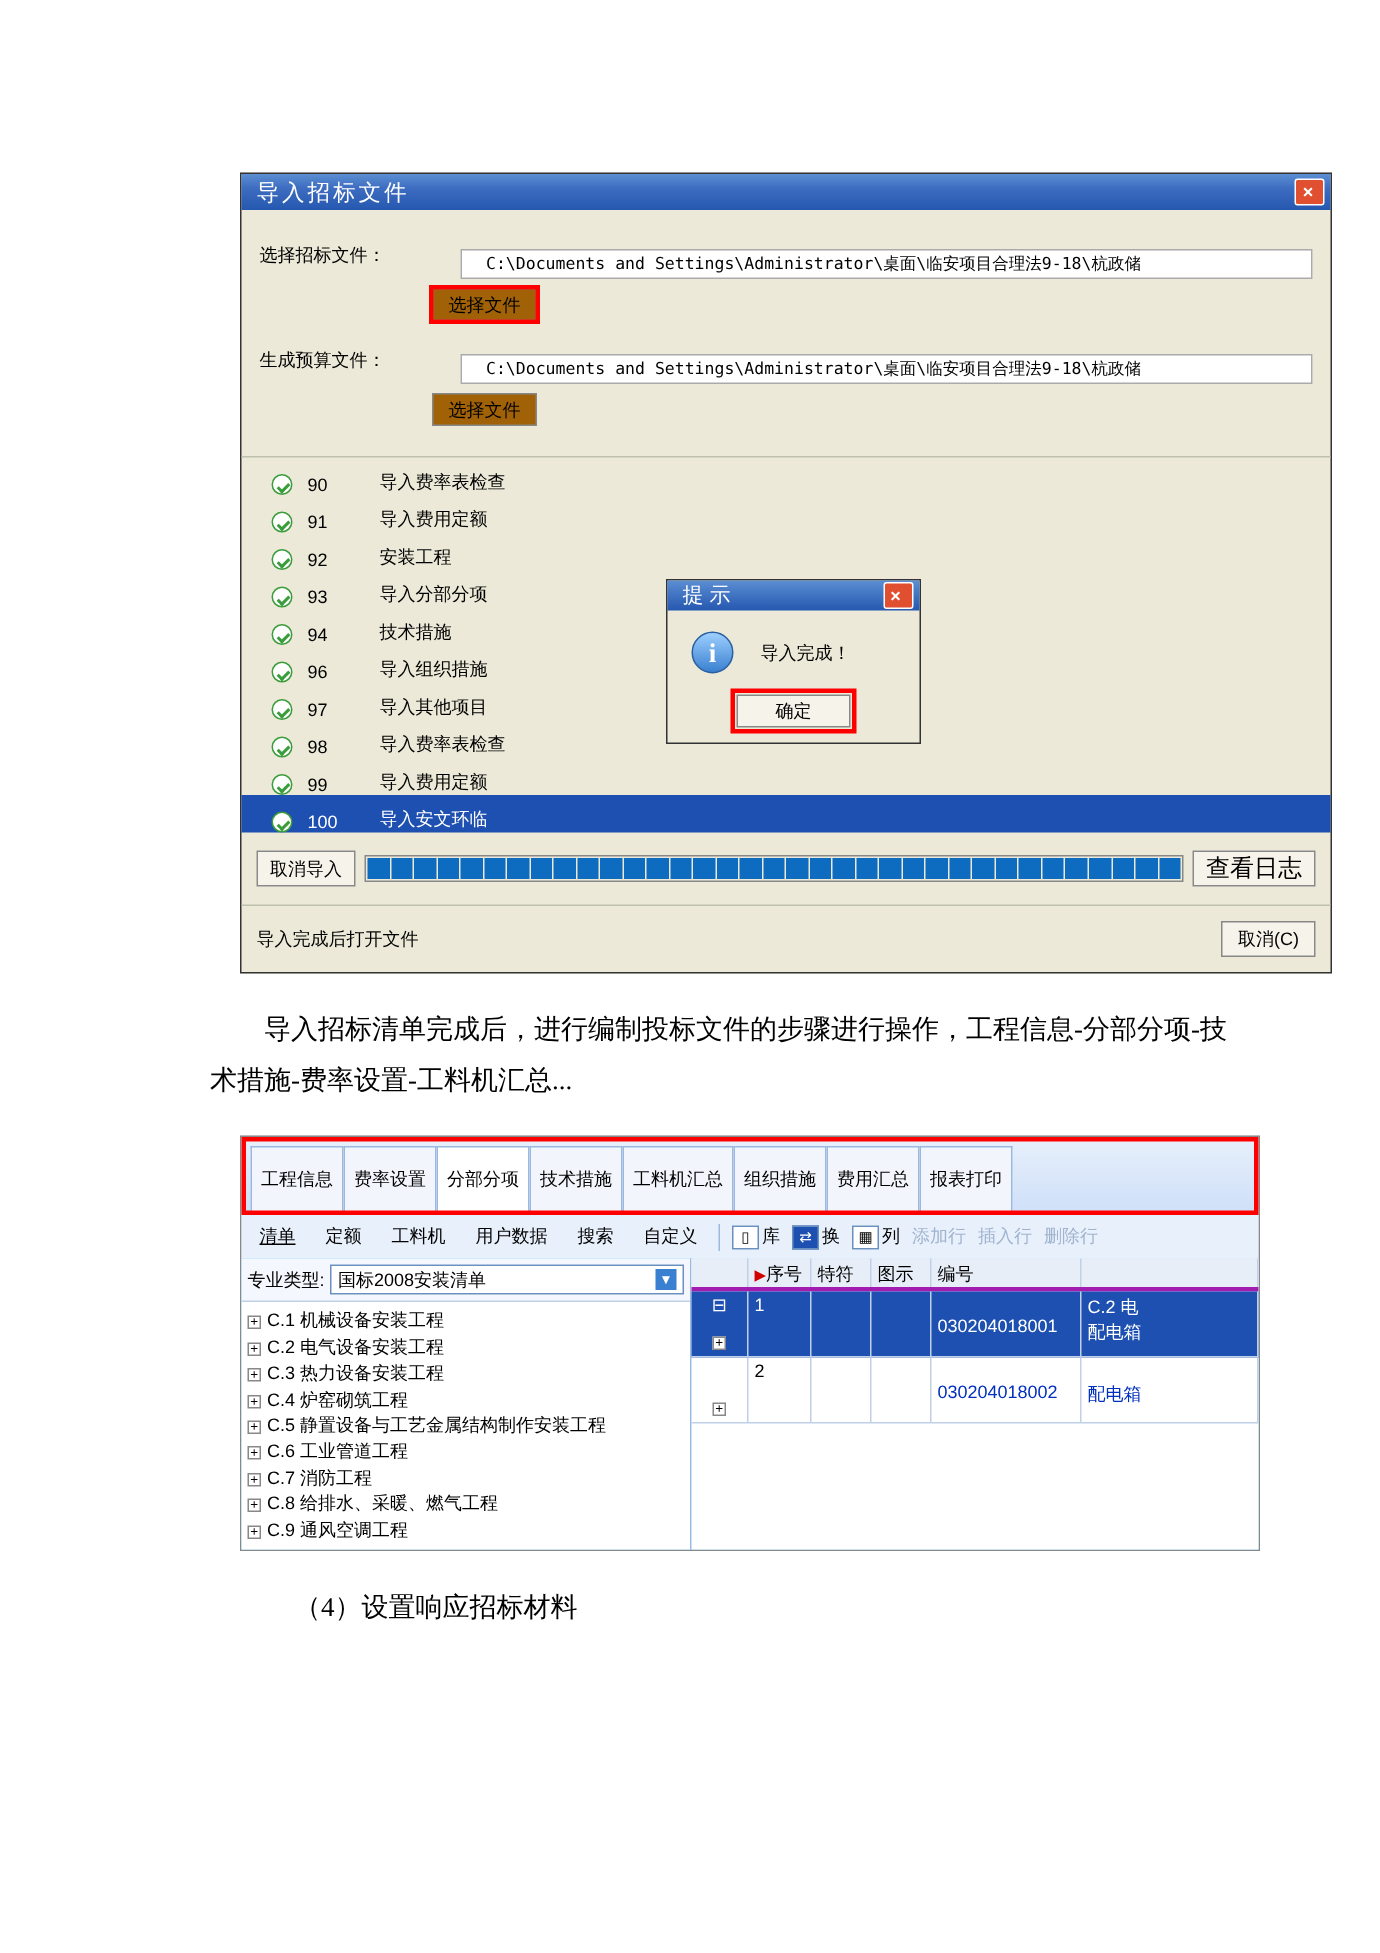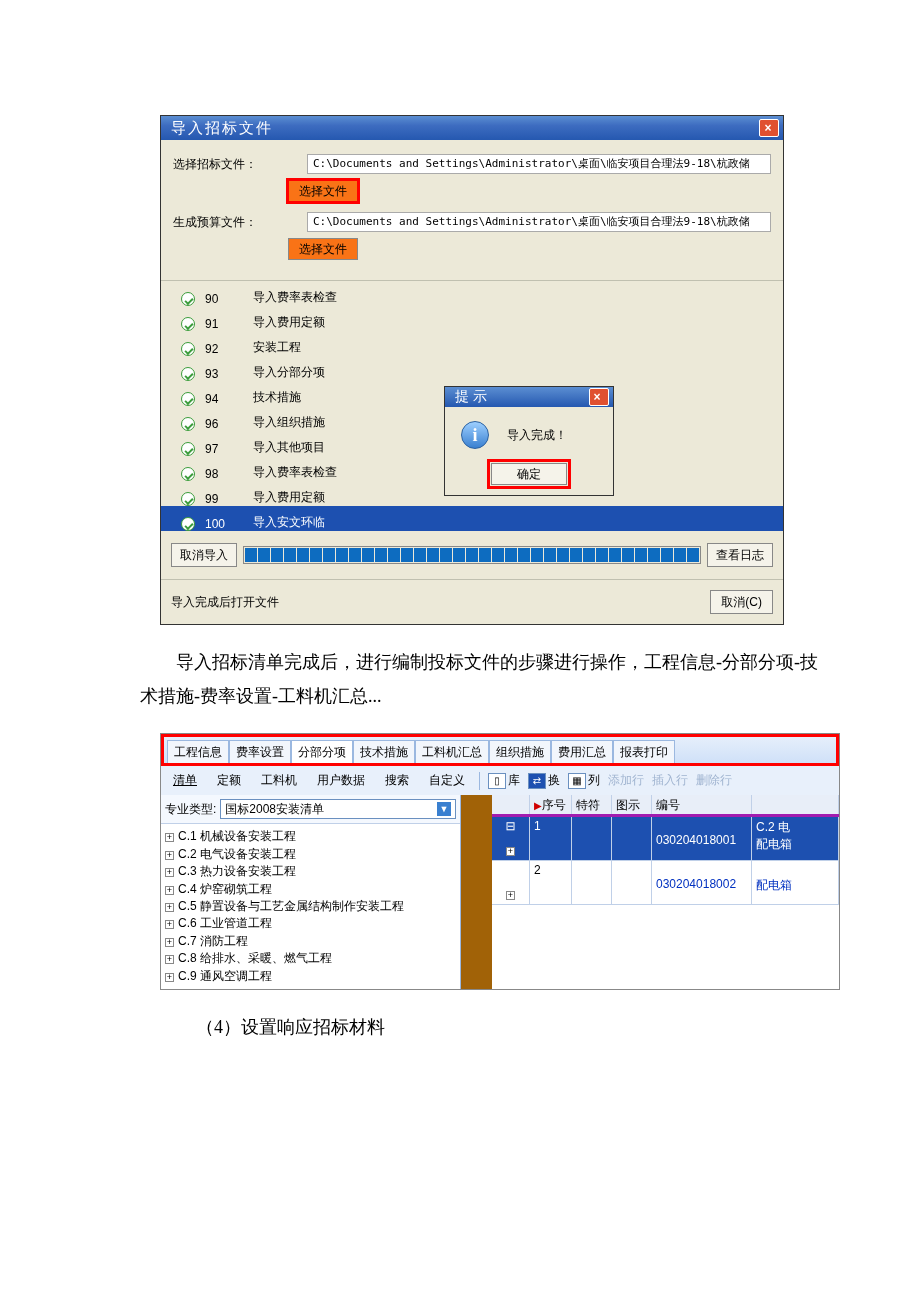--- a/index.html
+++ b/index.html
@@ -1,30 +1,30 @@
 <!DOCTYPE html>
 <html><head>
 <meta charset="utf-8">
 <style>
   * { box-sizing: border-box; margin: 0; padding: 0; }
   body { background: #fff; font-family: "SimSun", "宋体", serif; font-size: 14px; color: #000; padding: 0px 0 40px 0; }
   .page { width: 920px; margin: 0 auto; padding: 0 20px; }
   .spacer-top { height: 115px; }
 
   
-  .win { width: 624px; margin-left: 140px; border: 1px solid #333; background: #ece9d8; font-family: Tahoma, "SimSun", sans-serif; font-size: 12px; position: relative; }
+  .win { width: 728px; margin-left: 140px; border: 1px solid #333; background: #ece9d8; font-family: Tahoma, "SimSun", sans-serif; font-size: 12px; position: relative; }
   .titlebar { height: 24px; background: linear-gradient(180deg, #5b8ed2 0%, #3d6cc0 40%, #2558b0 100%); color: #fff; display: flex; align-items: center; padding: 0 4px 0 10px; font-size: 15px; letter-spacing: 2px; }
   .titlebar span { flex: 1; }
   .close-btn { width: 20px; height: 18px; background: #e05030; border: 1px solid #fff; color: #fff; font-weight: bold; font-size: 12px; display: flex; align-items: center; justify-content: center; cursor: pointer; border-radius: 2px; }
 
   .form-area { padding: 14px 12px 10px 12px; }
   .form-row { display: flex; align-items: center; margin-bottom: 4px; gap: 24px; }
   .form-label { width: 110px; font-weight: normal; }
-  .path-input { flex: 1; height: 20px; background: #fff; border: 1px solid #aaa; padding: 1px 5px; font-family: Tahoma, monospace; font-size: 11px; white-space: nowrap; overflow: hidden; }
-  .file-btn { margin-left: 115px; margin-top: 2px; margin-bottom: 10px; height: 22px; padding: 0 10px; background: #f97316; border: 1px solid #888; font-size: 12px; cursor: pointer; }
+  .path-input { flex: 1; height: 20px; background: #fff; border: 1px solid #aaa; padding: 1px 16px; font-family: Tahoma, monospace; font-size: 11px; white-space: nowrap; overflow: hidden; margin-top: 12px; }
+  .file-btn { margin-left: 115px; margin-top: 2px; margin-bottom: 10px; height: 22px; padding: 0 10px; background: #a16207; border: 1px solid #888; font-size: 12px; cursor: pointer; }
   .file-btn.redbox { outline: 3px solid #ff0000; outline-offset: -1px; }
 
   .log-table { width: 100%; border-top: 1px solid #c0c0b0; }
   .log-row { display: flex; align-items: flex-end; height: 25px; padding-left: 20px; }
   .log-row.sel { background: #1d50b0; color: #fff; }
   .check-icon { width: 14px; height: 14px; border: 1px solid #3a9c3a; border-radius: 50%; margin-right: 10px; position: relative; background: #fff; }
   .check-icon::after { content: ""; position: absolute; left: 3px; top: 5px; width: 6px; height: 3px; border-left: 2px solid #3a9c3a; border-bottom: 2px solid #3a9c3a; transform: rotate(-45deg); }
   .log-num { width: 30px; text-align: left; }
   .log-txt { margin-left: 18px; }
 
@@ -34,41 +34,41 @@
   .tip-body { padding: 14px 10px 10px 16px; display: flex; align-items: center; }
   .info-icon { width: 28px; height: 28px; border-radius: 50%; background: linear-gradient(180deg, #9dcfff, #3a80d0); border: 1px solid #2a60a0; color: #fff; font-weight: bold; font-family: Georgia, serif; font-size: 18px; display: flex; align-items: center; justify-content: center; margin-right: 18px; }
   .tip-ok-wrap { text-align: center; padding: 4px 0 10px 0; }
   .tip-ok { width: 76px; height: 22px; background: #f5f3ea; border: 1px solid #888; font-size: 12px; cursor: pointer; outline: 3px solid #ff0000; outline-offset: 1px; }
 
   
   .prog-row { padding: 12px 10px; display: flex; align-items: center; gap: 6px; }
   .cancel-imp { height: 24px; padding: 0 8px; background: #f5f3ea; border: 1px solid #888; font-size: 12px; cursor: pointer; }
   .progress { flex: 1; height: 18px; border: 1px solid #888; display: flex; padding: 1px; gap: 1px; }
   .pblock { flex: 1; background: #0d6cc0; }
-  .viewlog { height: 24px; padding: 0 8px; background: #f5f3ea; border: 1px solid #888; font-size: 12px; cursor: pointer; }
+  .viewlog { height: 24px; padding: 0 8px; background: #f5f3ea; border: 1px solid #888; font-size: 16px; cursor: pointer; }
   .bottom-row { border-top: 1px solid #c0c0b0; padding: 10px 10px; display: flex; align-items: center; justify-content: space-between; }
   .bottom-row button { height: 24px; padding: 0 10px; background: #f5f3ea; border: 1px solid #888; font-size: 12px; cursor: pointer; }
 
   
   .para { margin: 20px 0 0 140px; width: 640px; font-family: "SimSun", serif; font-size: 18px; line-height: 1.9; }
   .para.indent { text-indent: 2em; }
 
   
   .shot2 { width: 680px; margin: 20px 0 0 140px; border: 1px solid #888; font-family: Tahoma, "SimSun", sans-serif; font-size: 12px; background: #d7e6fb; }
   .tabs2-wrap { padding: 6px 6px 2px 6px; background: linear-gradient(180deg, #e8f0fb, #cddff8); outline: 3px solid #ff0000; outline-offset: -3px; display: flex; gap: 0; }
-  .tab2 { padding: 3px 6px; background: #f2f6fc; border: 1px solid #9bb8e0; border-bottom: none; font-size: 12px; cursor: pointer; }
+  .tab2 { padding: 13px 6px; background: #f2f6fc; border: 1px solid #9bb8e0; border-bottom: none; font-size: 12px; cursor: pointer; }
   .tab2.active { background: #fff; }
 
   .row2b { display: flex; align-items: center; padding: 4px 6px; background: #e8f0fb; gap: 8px; }
   .subtab { padding: 2px 6px; cursor: pointer; }
   .divider-v { width: 1px; height: 18px; background: #9bb8e0; }
   .iconbtn { width: 18px; height: 16px; border: 1px solid #6a90c0; display: inline-flex; align-items: center; justify-content: center; margin-right: 2px; font-size: 10px; background: #fff; cursor: pointer; }
   .ghost { color: #a0b4d0; }
 
-  .shot2-body { display: flex; background: #a16207; gap: 31px; }
+  .shot2-body { display: flex; background: #7dd3fc; }
   .left-pane { width: 300px; border-right: 1px solid #9bb8e0; }
   .selrow { display: flex; align-items: center; padding: 4px; background: #f4f8fe; border-bottom: 1px solid #c0d0e8; }
   .selrow label { margin-right: 4px; }
   .selbox { flex: 1; height: 20px; border: 1px solid #6a90c0; background: #fff; display: flex; align-items: center; justify-content: space-between; padding: 0 4px; cursor: pointer; }
   .dd-arrow { width: 14px; height: 14px; background: #3a80d0; color: #fff; font-size: 9px; display: flex; align-items: center; justify-content: center; }
   .tree { padding: 4px 4px; background: #fff; font-size: 12px; line-height: 1.45; }
   .tree-row { white-space: nowrap; }
   .expander { display: inline-block; width: 9px; height: 9px; border: 1px solid #888; text-align: center; line-height: 7px; font-size: 9px; margin-right: 4px; cursor: pointer; }
 
   .right-pane { flex: 1; background: #fff; }

